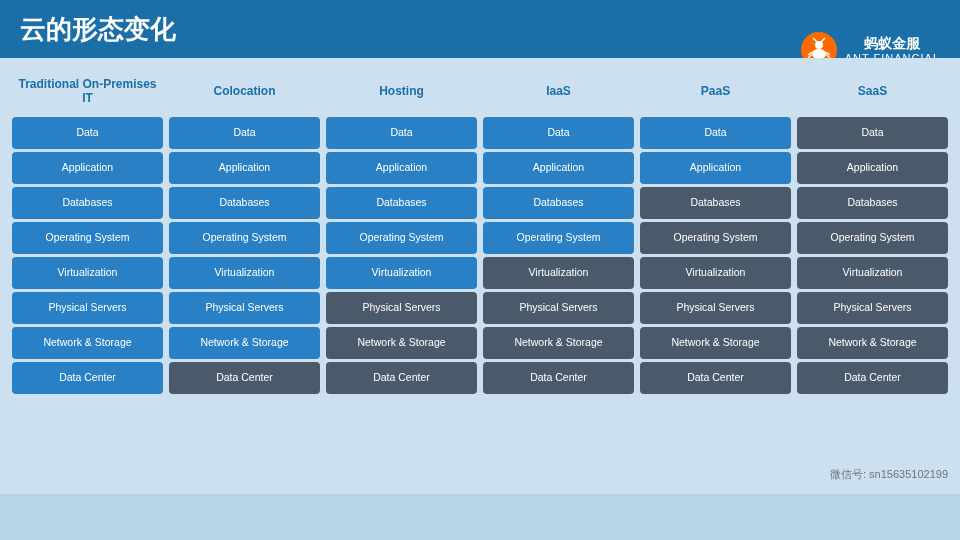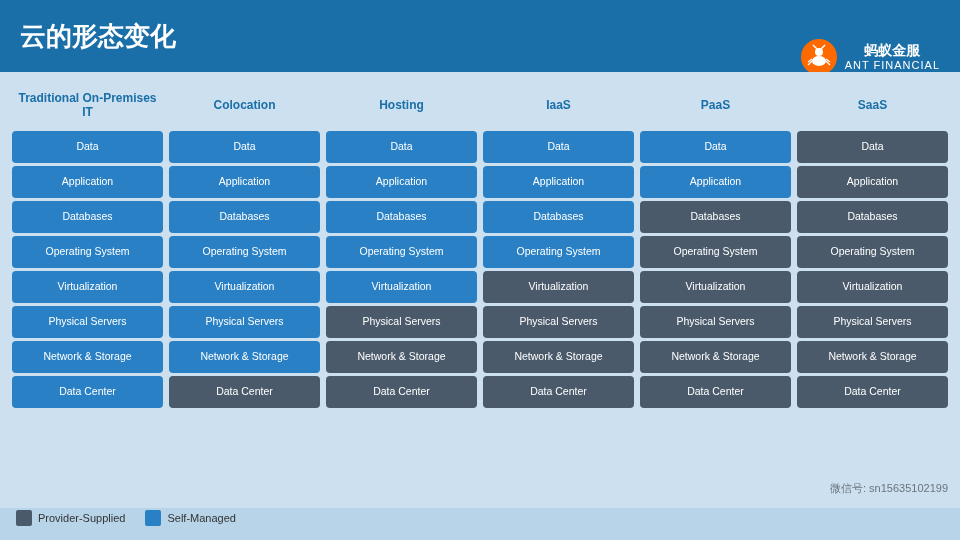--- a/index.html
+++ b/index.html
@@ -10,21 +10,21 @@
       height: 540px;
       overflow: hidden;
     }
 
     .header {
       background: #1a6fa8;
       padding: 10px 20px;
       display: flex;
       align-items: center;
       justify-content: space-between;
-      height: 72px;
+      height: 58px;
     }
 
     .header-title {
       color: white;
       font-size: 26px;
       font-weight: bold;
     }
 
     .logo-area {
       display: flex;
@@ -228,26 +228,16 @@
           <div class="cell cell-dark">Application</div>
           <div class="cell cell-dark">Databases</div>
           <div class="cell cell-dark">Operating System</div>
           <div class="cell cell-dark">Virtualization</div>
           <div class="cell cell-dark">Physical Servers</div>
           <div class="cell cell-dark">Network &amp; Storage</div>
           <div class="cell cell-dark">Data Center</div>
         </div>
       </div>
 
-    <div class="legend">
-      <div class="legend-item">
-        <div class="legend-box legend-dark"></div>
-        <span>Provider-Supplied</span>
-      </div>
-      <div class="legend-item">
-        <div class="legend-box legend-blue"></div>
-        <span>Self-Managed</span>
-      </div>
-    </div>
 
     <div class="watermark">微信号: sn15635102199</div>
   </div>
 </div>
 
 </body></html>

